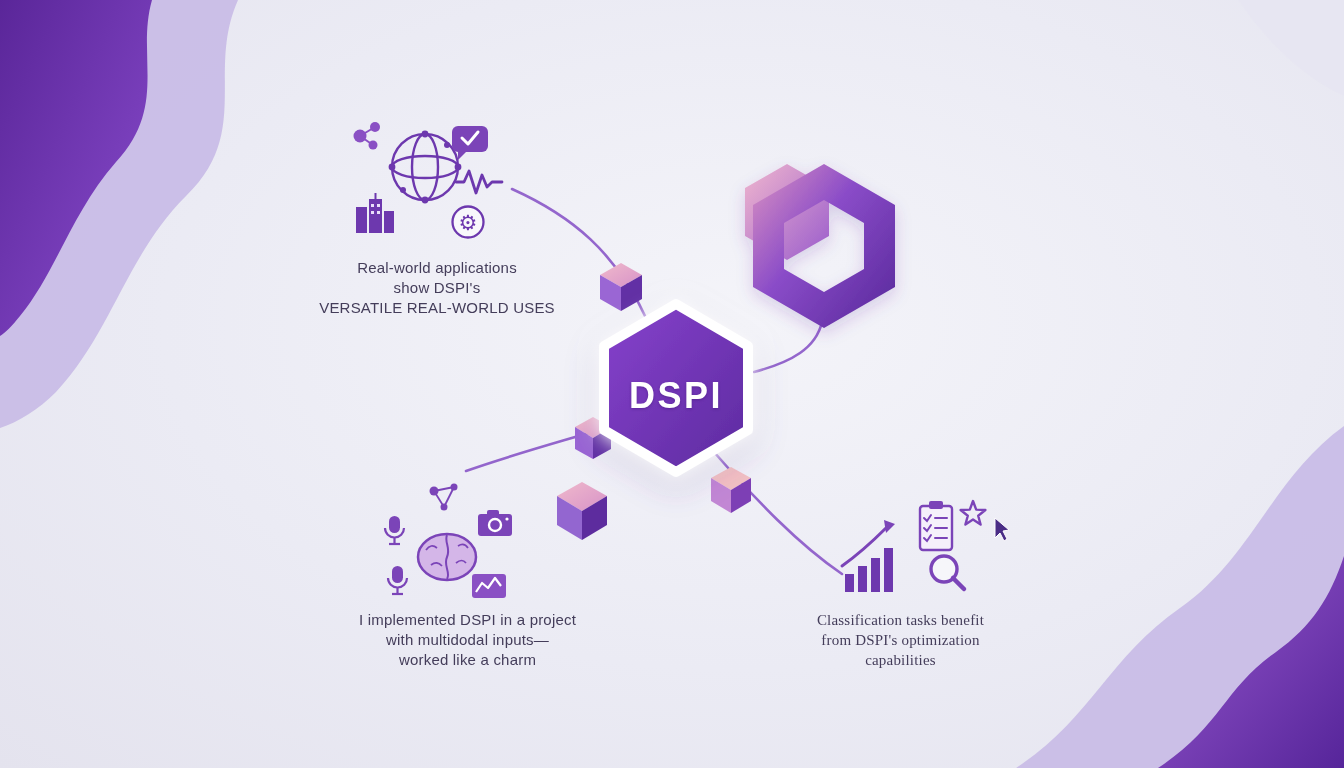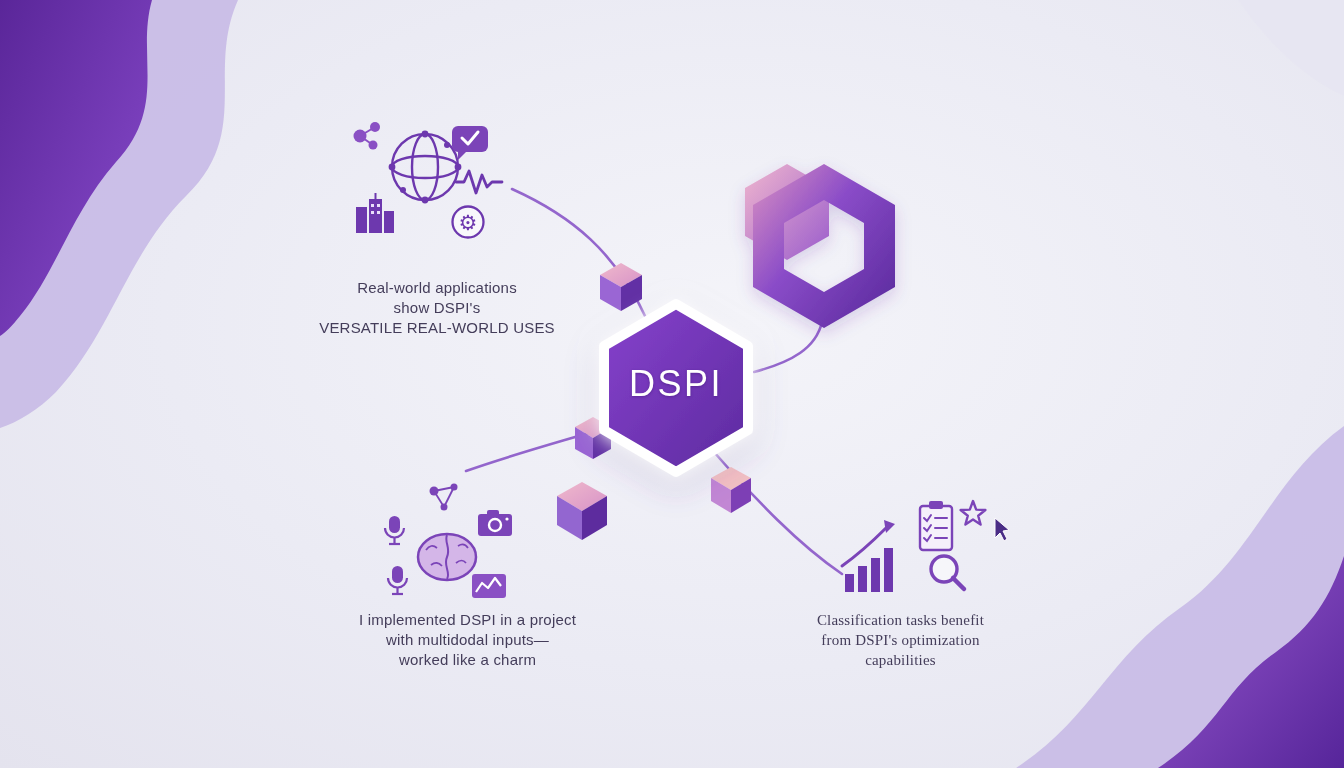--- a/index.html
+++ b/index.html
@@ -6,31 +6,31 @@
   .canvas{
     position:relative;width:1344px;height:768px;overflow:hidden;margin:0 auto;
     background:radial-gradient(ellipse at 55% 42%, #f4f4f9 0%, #ebebf4 55%, #e4e3ee 100%);
     font-family:"Liberation Sans","DejaVu Sans",sans-serif;
   }
   .layer{position:absolute;left:0;top:0;}
   .caption{
     position:absolute;text-align:center;font-size:15px;line-height:1.34;
     color:#443d5a;white-space:pre-line;letter-spacing:.2px;
   }
-  #cap-tl{left:312px;top:258px;width:250px;margin-top:20px;}
+  #cap-tl{left:312px;top:258px;width:250px;}
   #cap-bl{left:325px;top:610px;width:285px;text-align:center;}
   #cap-br{left:768px;top:610px;width:265px;font-family:Liberation Serif, serif;}
   .icon-group{position:absolute;}
   #icons-tl{left:340px;top:118px;width:195px;height:125px;}
   #icons-bl{left:368px;top:478px;width:210px;height:130px;}
   #icons-br{left:828px;top:492px;width:210px;height:120px;}
   .hex-label{
-    position:absolute;left:600px;top:296px;width:152px;height:176px;
+    position:absolute;left:600px;top:308px;width:152px;height:176px;
     display:flex;align-items:center;justify-content:center;
-    color:#ffffff;font-size:36px;font-weight:normal;letter-spacing:2.5px;
+    color:#ffffff;font-size:36px;font-weight:bold;letter-spacing:2.5px;
     text-shadow:0 1px 3px rgba(60,20,110,.45);
   }
 </style>
 </head>
 <body>
 
 <div class="canvas">
 
   <svg class="layer" width="1344" height="768" viewBox="0 0 1344 768">
     <defs>

